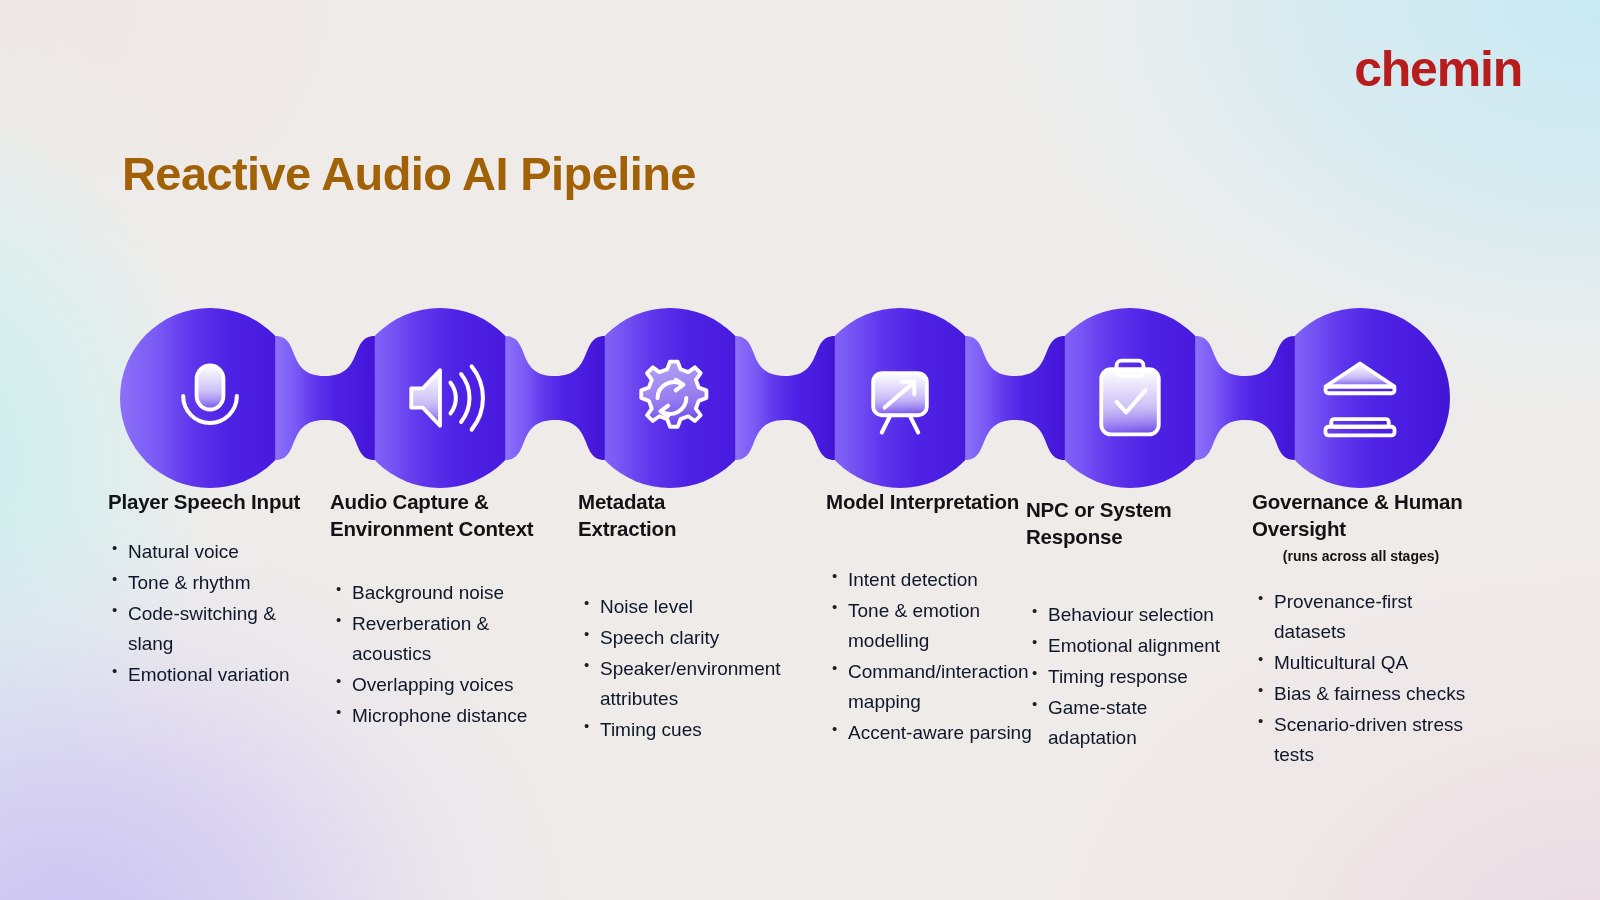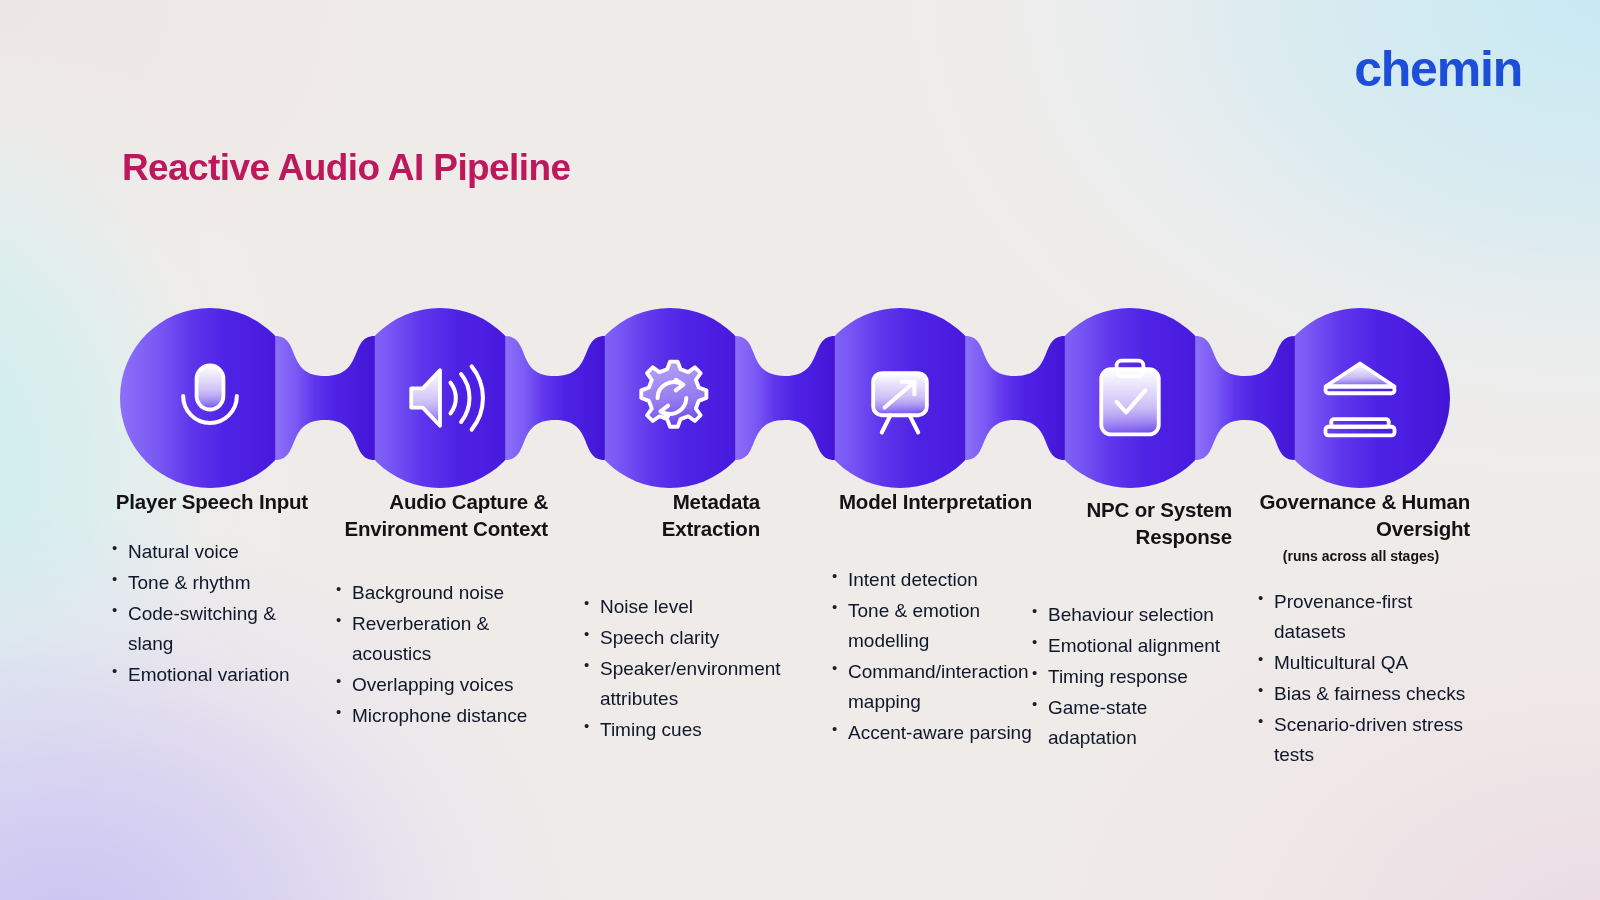--- a/index.html
+++ b/index.html
@@ -40,47 +40,47 @@
       rgba(236,230,228,0.9) 0%, rgba(239,235,233,0) 76%);
   }
 
   
   #page { position:absolute; inset:0; z-index:2; }
 
   
   #logo {
     position:absolute; right:78px; top:44px;
     font-size:50px; font-weight:600; letter-spacing:-1.2px;
-    color:#1d4ed8; line-height:1;
+    color:#b91c1c; line-height:1;
   }
 
   
   #title {
     position:absolute; left:122px; top:148px;
-    font-size:37px; font-weight:bold; letter-spacing:-0.6px;
-    color:#be185d; line-height:1.1;
+    font-size:47px; font-weight:bold; letter-spacing:-0.6px;
+    color:#a16207; line-height:1.1;
   }
 
   
   #chain { position:absolute; left:120px; top:308px; width:1340px; height:180px; }
   #chain svg { display:block; width:100%; height:100%; overflow:visible; }
 
   
   .icon-wrap {
     position:absolute; top:308px; width:180px; height:180px;
     display:flex; align-items:center; justify-content:center;
   }
   .icon-wrap svg { display:block; }
 
   
   #stages { position:absolute; left:0; top:488px; width:1600px; height:330px; }
   .stage-col { position:absolute; top:0; }
   .stage-title {
     font-size:20.5px; font-weight:bold; color:#131315;
-    text-align:right; line-height:1.32; letter-spacing:-0.2px;
+    text-align:left; line-height:1.32; letter-spacing:-0.2px;
   }
   .stage-sub {
     font-size:14px; font-weight:bold; color:#131315;
     text-align:center; line-height:1.3; margin-top:5px;
   }
   .stage-list {
     margin-top:36px; padding-left:20px; list-style:none;
   }
   .stage-list li {
     position:relative; font-size:19px; color:#0f172a;

